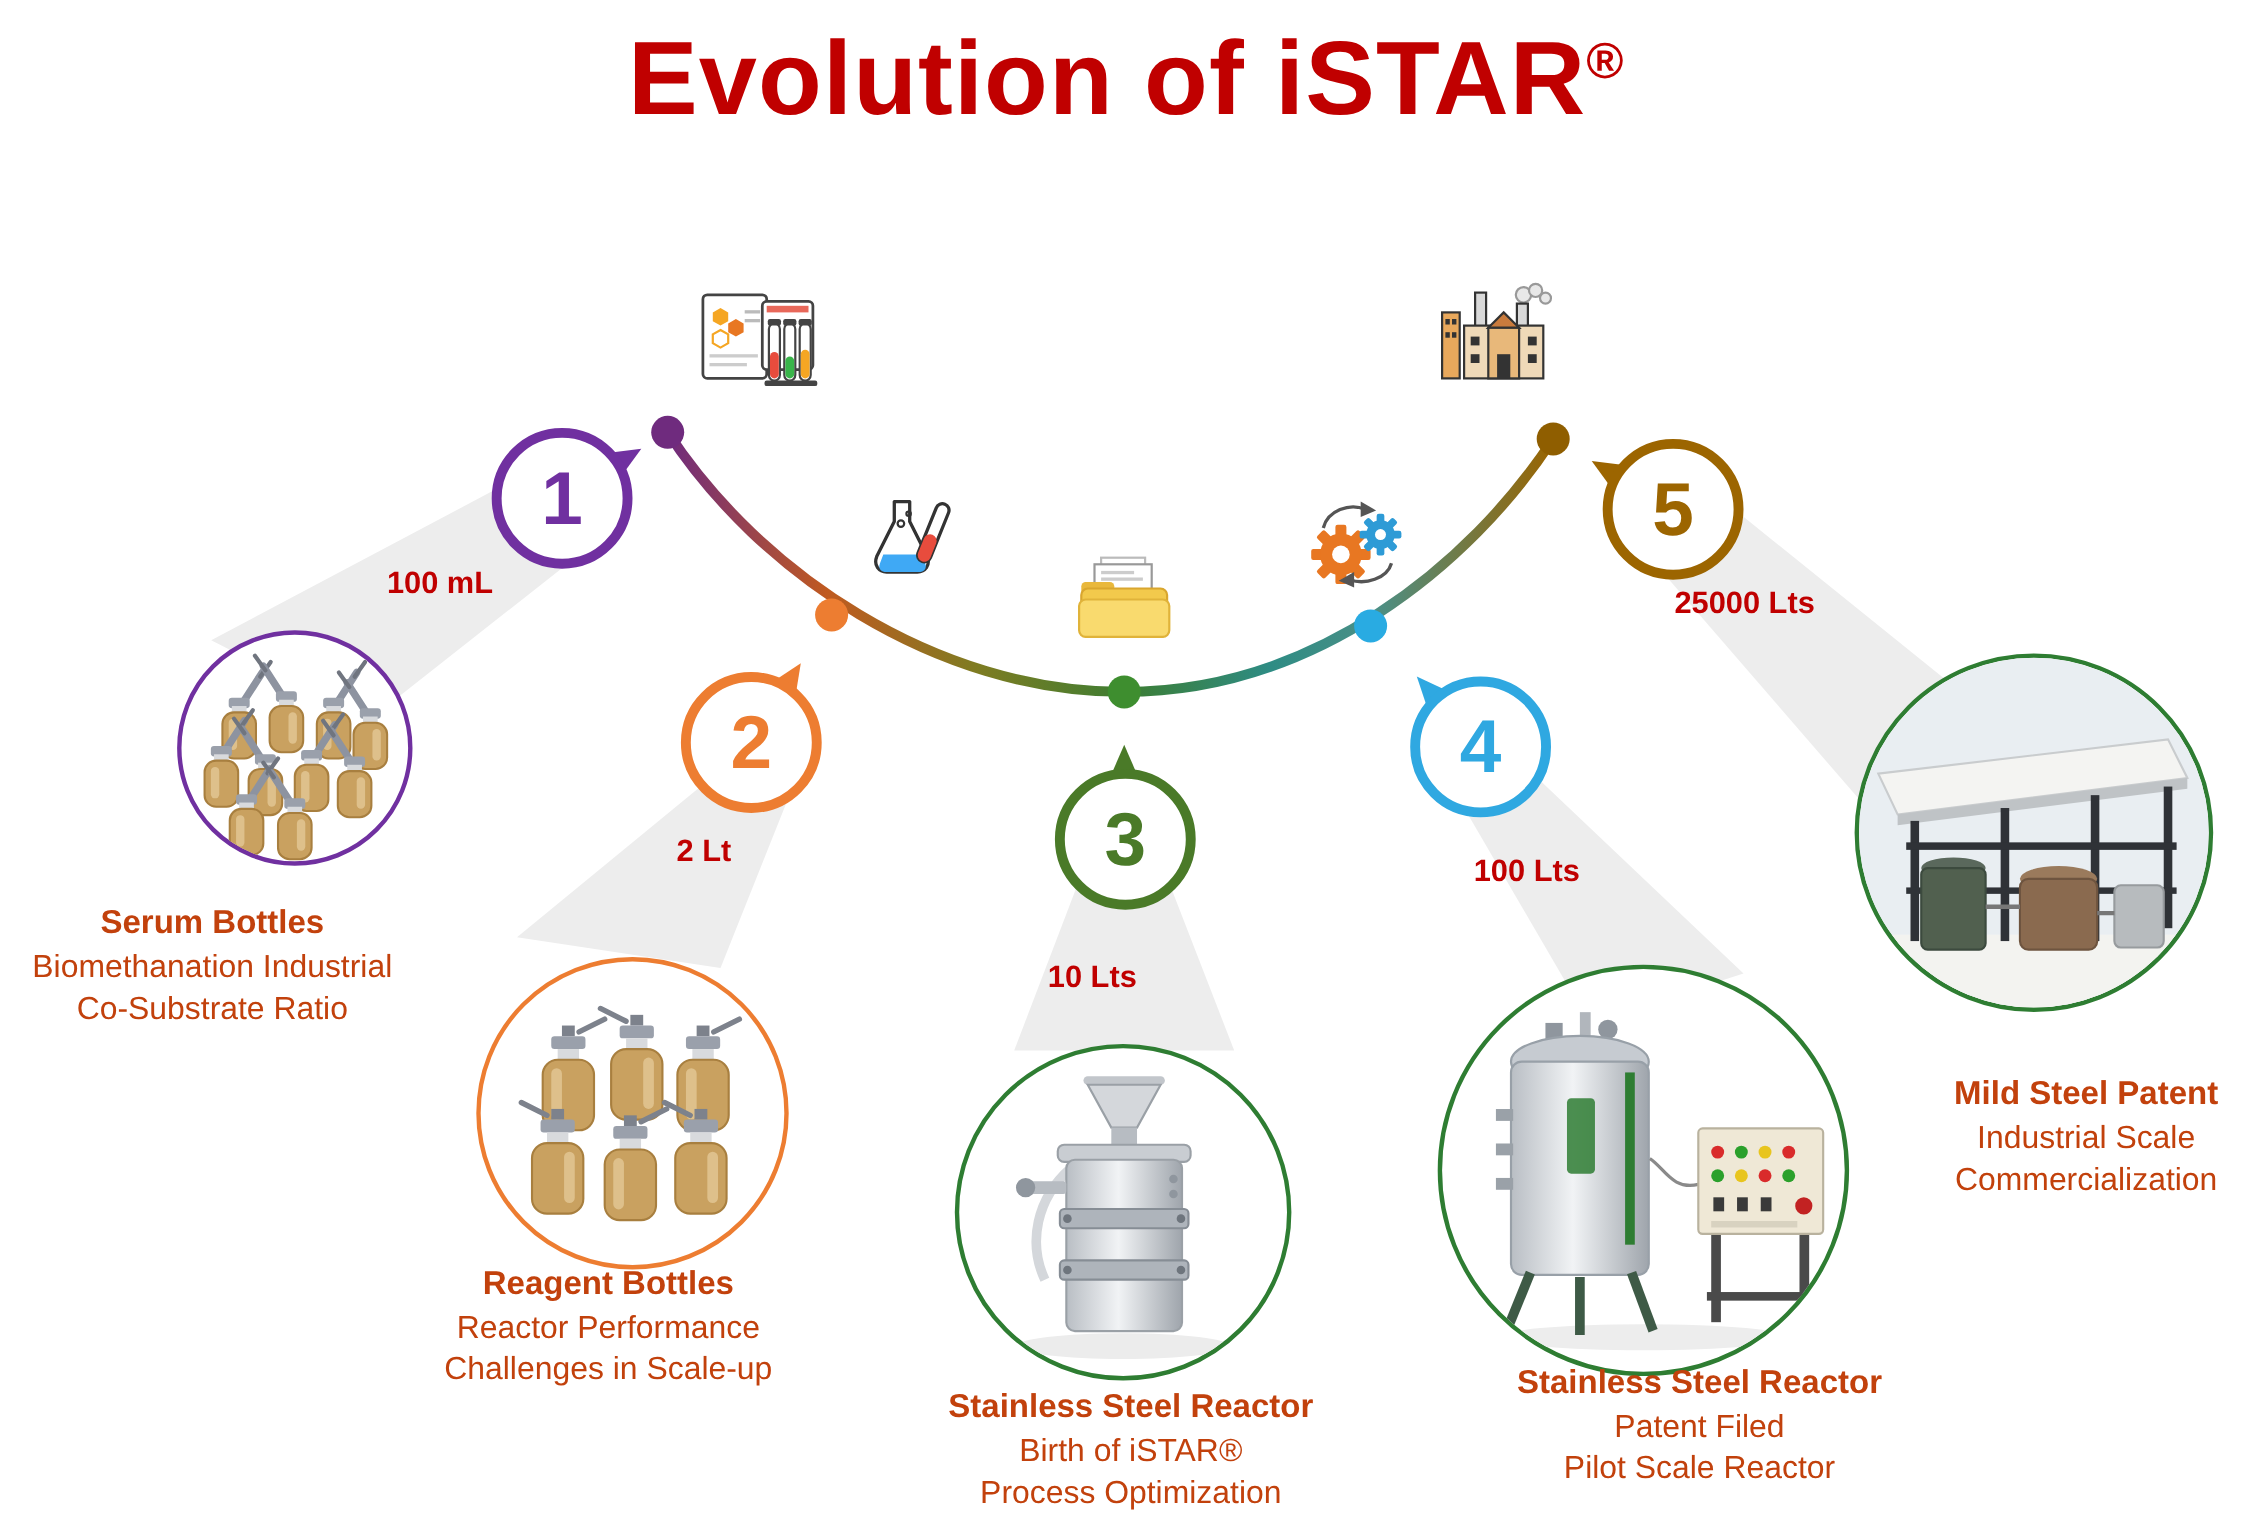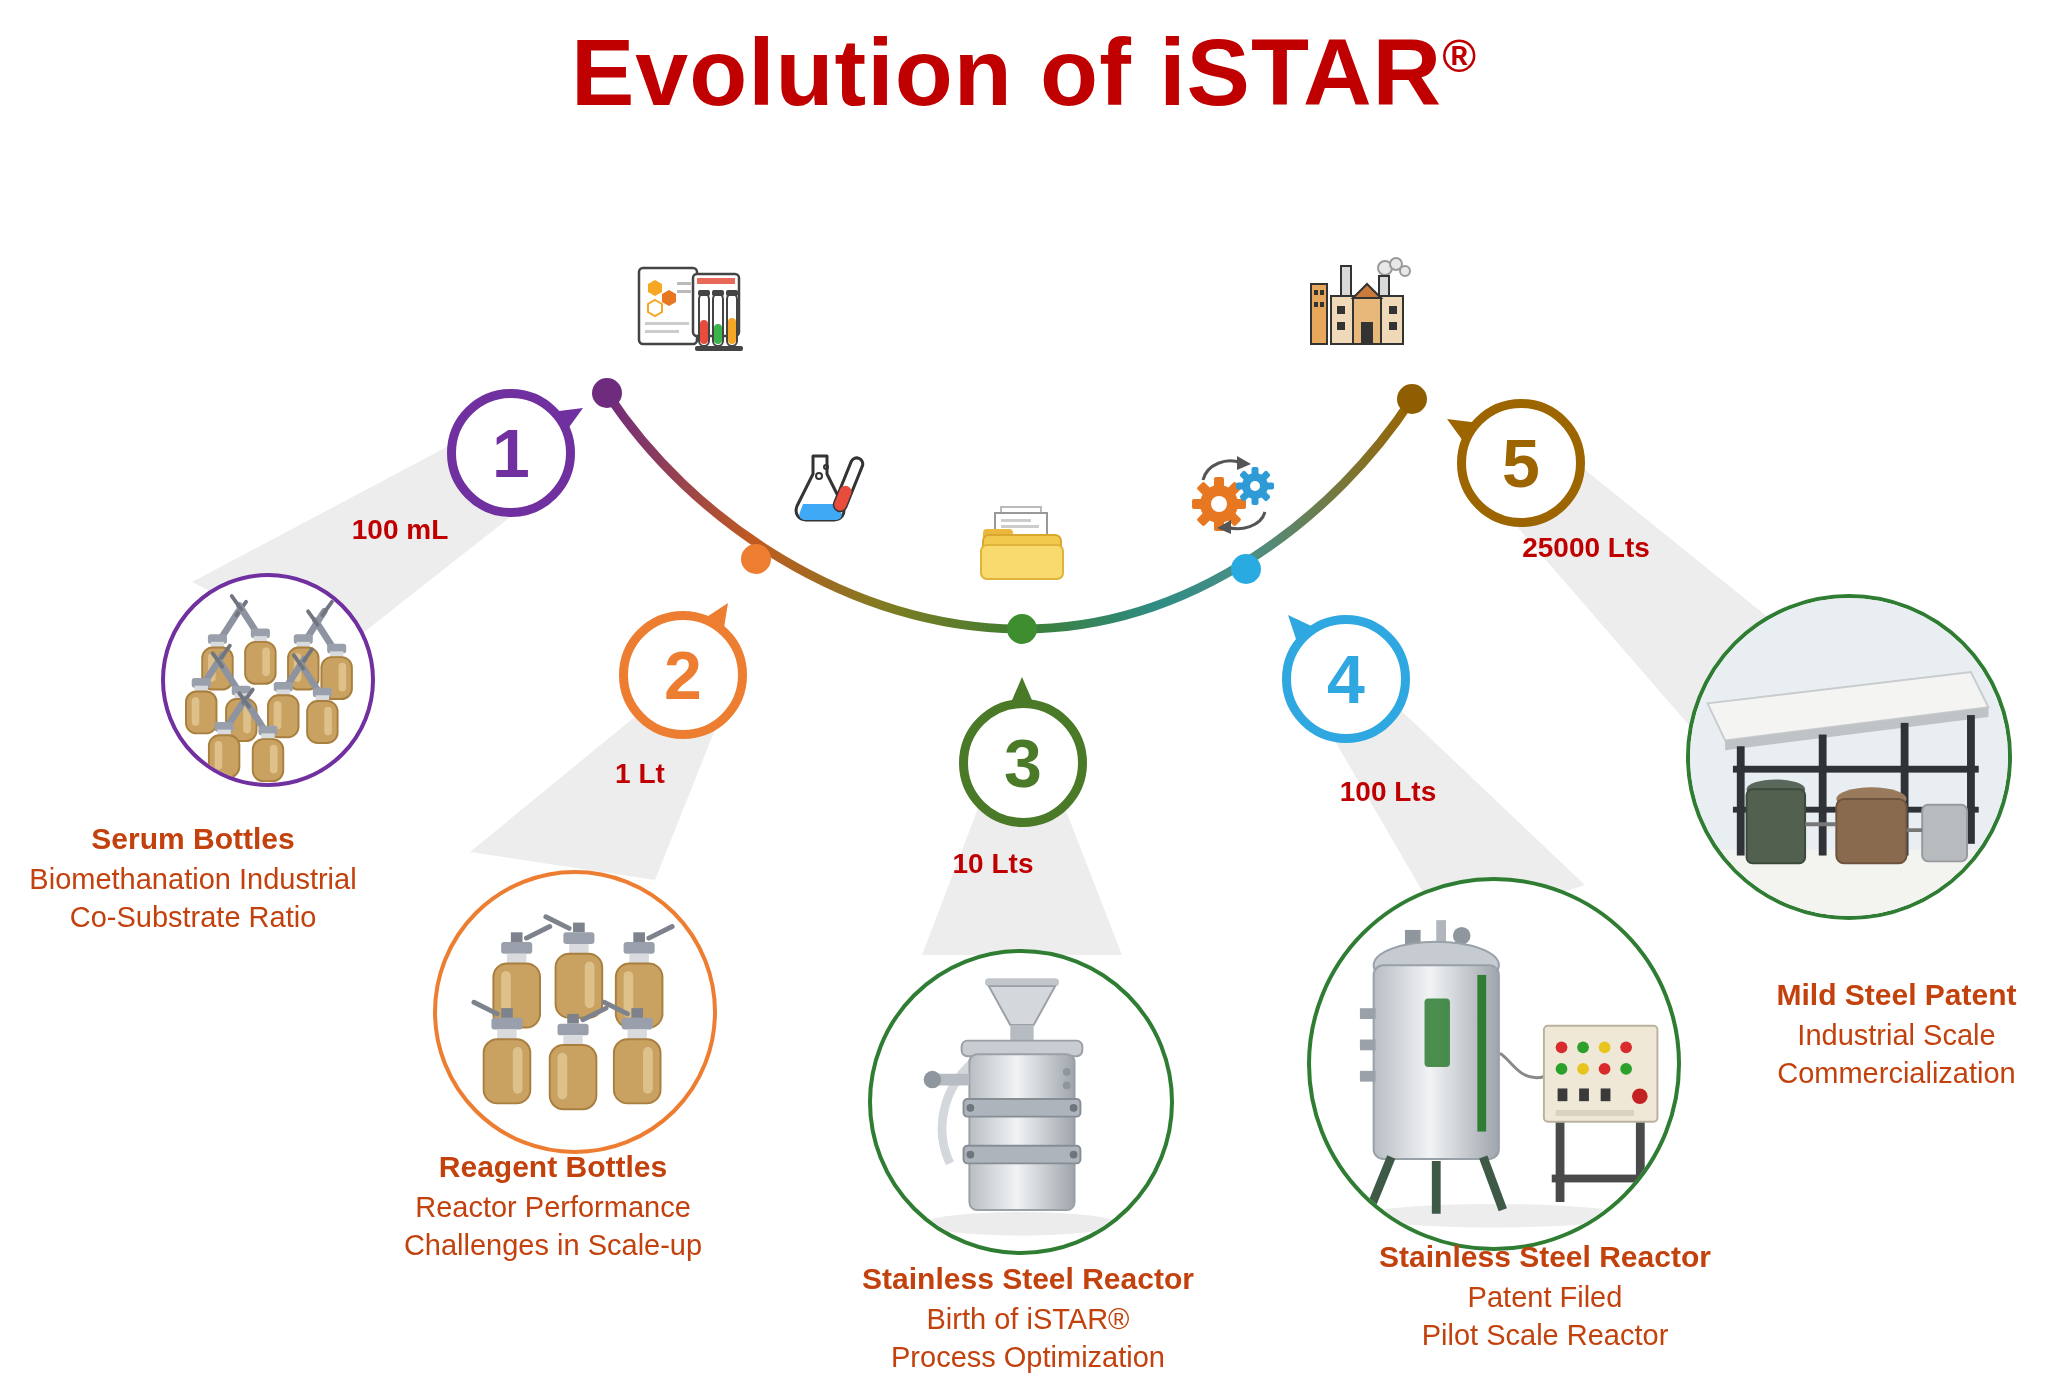--- a/index.html
+++ b/index.html
@@ -15,21 +15,21 @@
     border:9px solid #000;background:#fff;display:flex;align-items:center;justify-content:center;
     font-weight:bold;font-size:68px;z-index:4;}
   .s1{left:447px;top:389px;border-color:#7030A0;color:#7030A0;}
   .s2{left:619px;top:611px;border-color:#ED7D31;color:#ED7D31;}
   .s3{left:959px;top:699px;border-color:#4A7A28;color:#4A7A28;}
   .s4{left:1282px;top:615px;border-color:#2FA8E1;color:#2FA8E1;}
   .s5{left:1457px;top:399px;border-color:#9C6500;color:#9C6500;}
 
   .volume{position:absolute;width:260px;text-align:center;color:#C00000;
           font-weight:bold;font-size:28px;z-index:4;}
-  .v1{left:270px;top:514px;} .v2{left:510px;top:758px;} .v3{left:863px;top:848px;}
+  .v1{left:270px;top:514px;} .v2{left:510px;top:758px;} .v3{left:863px;top:872px;}
   .v4{left:1258px;top:776px;} .v5{left:1456px;top:532px;}
 
   .photo{position:absolute;border-radius:50%;overflow:hidden;background:#fff;
          box-sizing:border-box;z-index:3;}
   .photo svg{display:block;width:100%;height:100%;}
   .p1{left:161px;top:573px;width:214px;height:214px;border:4px solid #7030A0;}
   .p2{left:433px;top:870px;width:284px;height:284px;border:4px solid #ED7D31;}
   .p3{left:868px;top:949px;width:306px;height:306px;border:4px solid #2E7D32;}
   .p4{left:1307px;top:877px;width:374px;height:374px;border:4px solid #2E7D32;}
   .p5{left:1686px;top:594px;width:326px;height:326px;border:4px solid #2E7D32;}
@@ -210,21 +210,21 @@
     <span>3</span>
   </div>
   <div class="stage-circle s4">
     <span>4</span>
   </div>
   <div class="stage-circle s5">
     <span>5</span>
   </div>
 
   <div class="volume v1">100 mL</div>
-  <div class="volume v2">1 Lt</div>
+  <div class="volume v2">2 Lt</div>
   <div class="volume v3">10 Lts</div>
   <div class="volume v4">100 Lts</div>
   <div class="volume v5">25000 Lts</div>
 
   <div class="photo p1">
     <svg viewBox="0 0 216 216">
       <defs>
         <g id="sbot">
           <line x1="4" y1="-28" x2="22" y2="-56" stroke="#8D93A0" stroke-width="7" stroke-linecap="round"></line>
           <line x1="20" y1="-52" x2="30" y2="-66" stroke="#70757F" stroke-width="4" stroke-linecap="round"></line>

